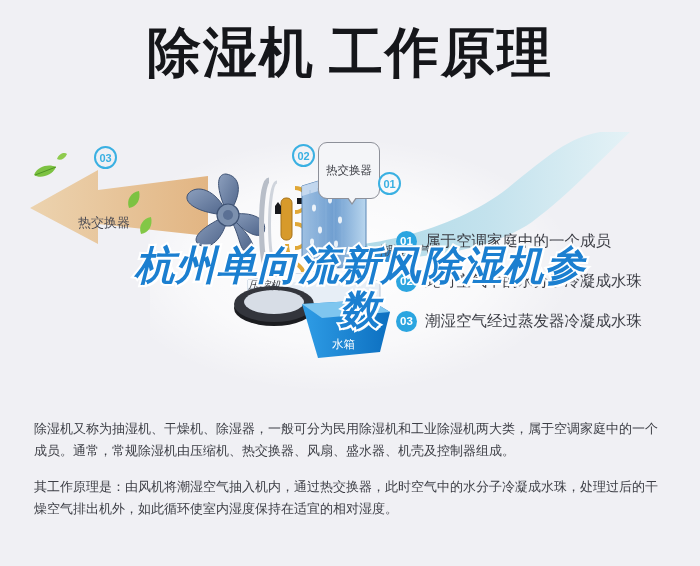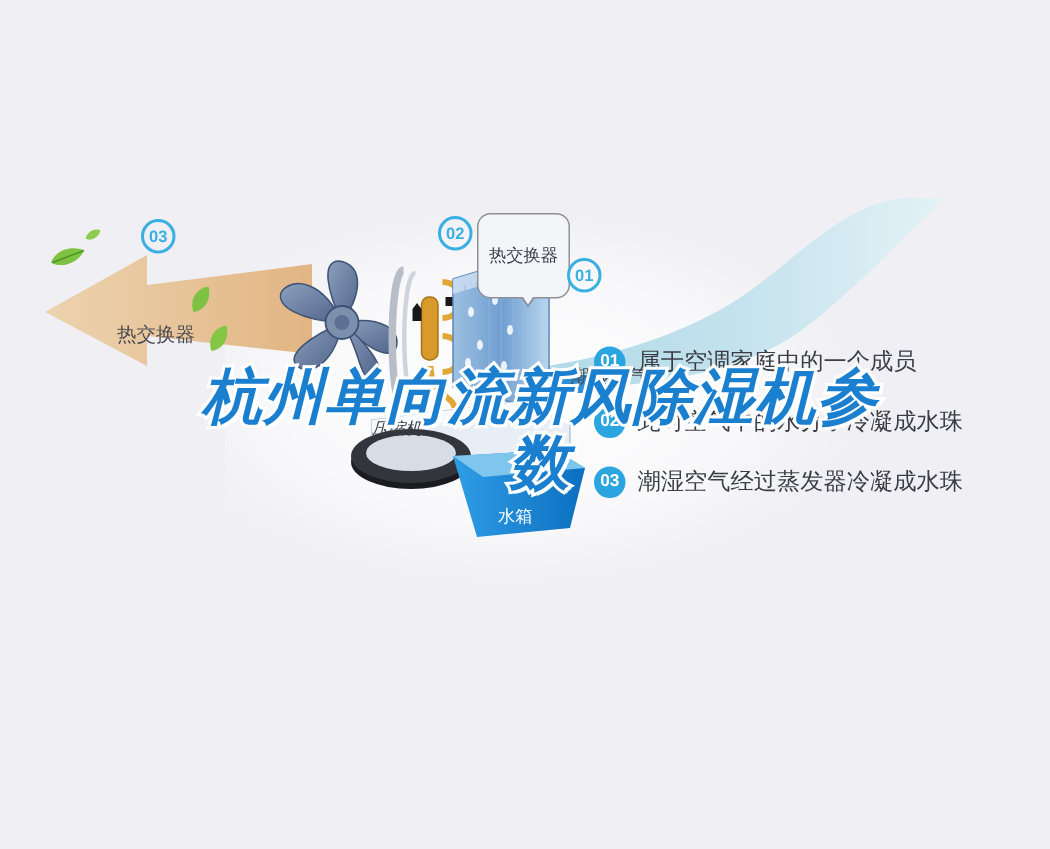--- a/index.html
+++ b/index.html
@@ -142,20 +142,25 @@
     font-size:13px;line-height:22px;color:#3c3e45;
     font-family:"DejaVu Sans","Liberation Sans",sans-serif;
     margin:0 0 14px 0;text-align:left;
   }
 </style>
 </head>
 <body>
 
 <div class="page">
 
+  <div class="title-wrap">
+    <span class="title">
+      <span>除湿机</span><span class="t2">工作原理</span>
+    </span>
+  </div>
 
   <div class="stage">
 
     <div class="glow"></div>
 
     <svg class="swoosh" viewBox="0 0 330 130">
       <defs>
         <linearGradient id="sw" x1="0" y1="0" x2="1" y2="0">
           <stop offset="0%" stop-color="#a9d7e6"></stop>
           <stop offset="55%" stop-color="#c3e2ed"></stop>
@@ -302,14 +307,18 @@
       <span class="step-badge">03</span>
       <span class="step-text">潮湿空气经过蒸发器冷凝成水珠</span>
     </div>
   </div>
 
   <div class="watermark">
     <span class="wm-line">杭州单向流新风除湿机参</span>
     <span class="wm-line">数</span>
   </div>
 
+  <div class="copy">
+    <p class="para">除湿机又称为抽湿机、干燥机、除湿器，一般可分为民用除湿机和工业除湿机两大类，属于空调家庭中的一个成员。通常，常规除湿机由压缩机、热交换器、风扇、盛水器、机壳及控制器组成。</p>
+    <p class="para">其工作原理是：由风机将潮湿空气抽入机内，通过热交换器，此时空气中的水分子冷凝成水珠，处理过后的干燥空气排出机外，如此循环使室内湿度保持在适宜的相对湿度。</p>
+  </div>
 
 </div>
 
 </body></html>

